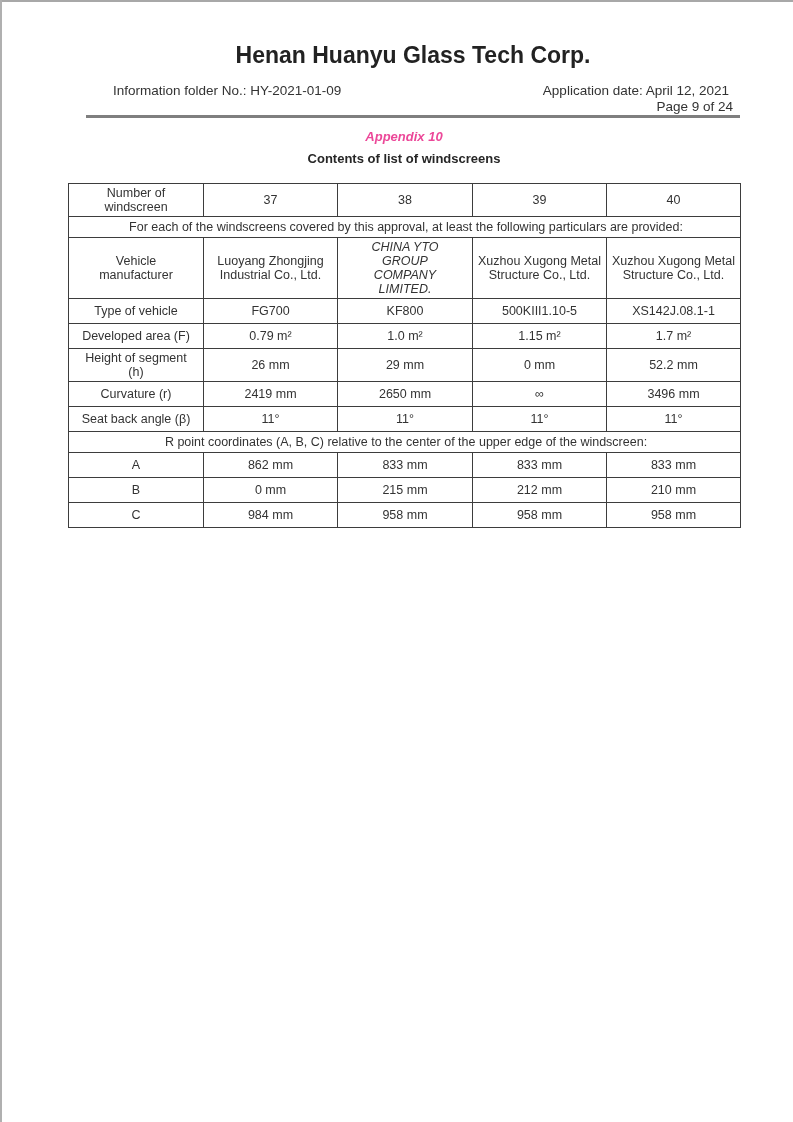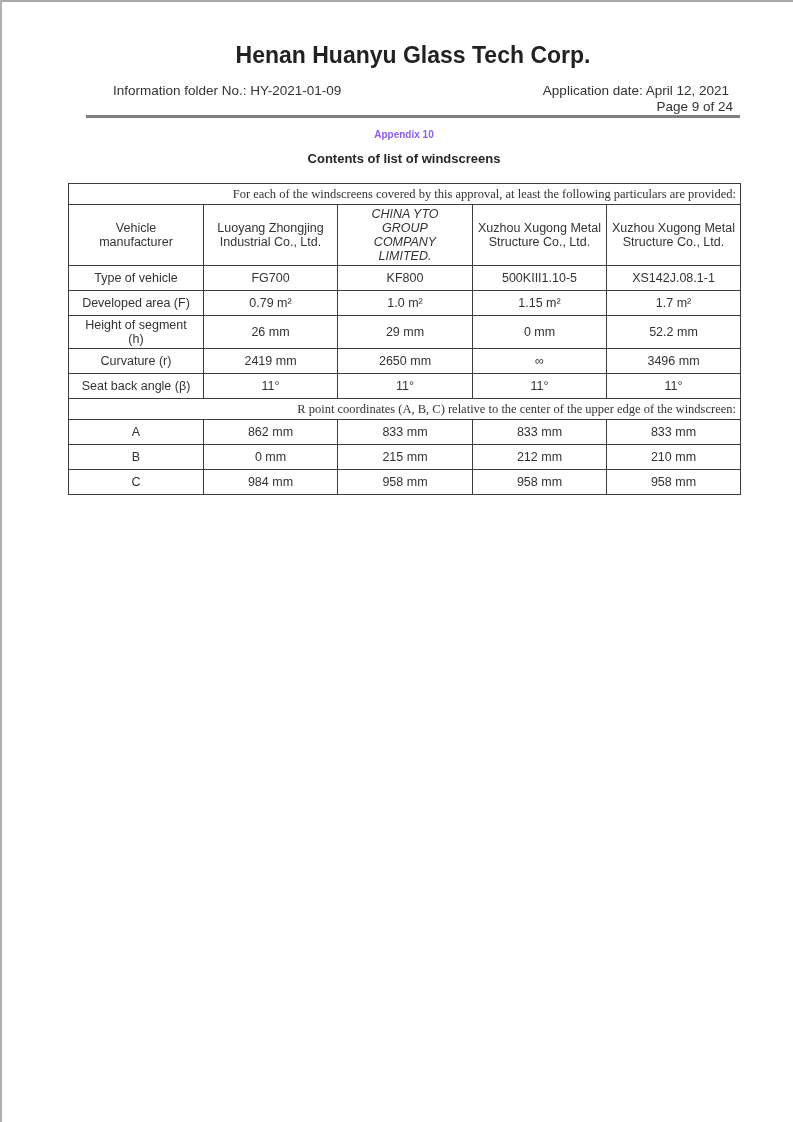--- a/index.html
+++ b/index.html
@@ -30,21 +30,21 @@
   .meta-right-2 {
     position: absolute; top: 99px; right: 60px;
     font-size: 13.5px; line-height: 15px; text-align: right;
   }
   .header-rule {
     position: absolute; top: 115px; left: 86px; width: 654px; height: 2.5px;
     background: #7f7f7f;
   }
   .appendix-title {
     position: absolute; top: 129px; left: 68px; width: 672px;
-    text-align: center; font-size: 10px; font-weight: bold; color: #8b5cf6;
+    text-align: center; font-size: 13px; font-weight: bold; color: #ec4899; font-style: italic;
   }
   .doc-subtitle {
     position: absolute; top: 151px; left: 68px; width: 672px;
     text-align: center; font-size: 13px; font-weight: bold; color: #262626;
   }
 
   table.windscreen-table {
     position: absolute; top: 183px; left: 68px;
     width: 672px;
     border-collapse: collapse;
@@ -55,24 +55,23 @@
     border: 1.3px solid #3d3d3d;
     text-align: center;
     vertical-align: middle;
     line-height: 14px;
     padding: 2px 4px;
     height: 20px;
     color: #333333;
     overflow: hidden;
   }
   .windscreen-table td.note {
-    text-align: right;
+    text-align: center;
     padding-left: 7px;
     height: 16px;
-    font-family: Liberation Serif, serif;
   }
   .windscreen-table td.pad-md { padding-left: 14px; padding-right: 14px; }
   .windscreen-table td.pad-lg { padding-left: 27px; padding-right: 27px; font-style: italic; }
 </style>
 </head>
 <body>
 
 <div class="page-top-edge"></div>
 <div class="page-left-edge"></div>
 
@@ -86,20 +85,27 @@
 
 <table class="windscreen-table">
   <colgroup>
     <col style="width:135px">
       <col style="width:134px">
       <col style="width:135px">
       <col style="width:134px">
       <col style="width:134px">
   </colgroup>
   <tbody>
+    <tr>
+      <td class="pad-md">Number of windscreen</td>
+      <td>37</td>
+      <td>38</td>
+      <td>39</td>
+      <td>40</td>
+    </tr>
     <tr>
       <td class="note" colspan="5">For each of the windscreens covered by this approval, at least the following particulars are provided:</td>
     </tr>
     <tr>
       <td class="pad-md">Vehicle manufacturer</td>
       <td>Luoyang Zhongjing Industrial Co., Ltd.</td>
       <td class="pad-lg">CHINA YTO GROUP COMPANY LIMITED.</td>
       <td>Xuzhou Xugong Metal Structure Co., Ltd.</td>
       <td>Xuzhou Xugong Metal Structure Co., Ltd.</td>
     </tr>

